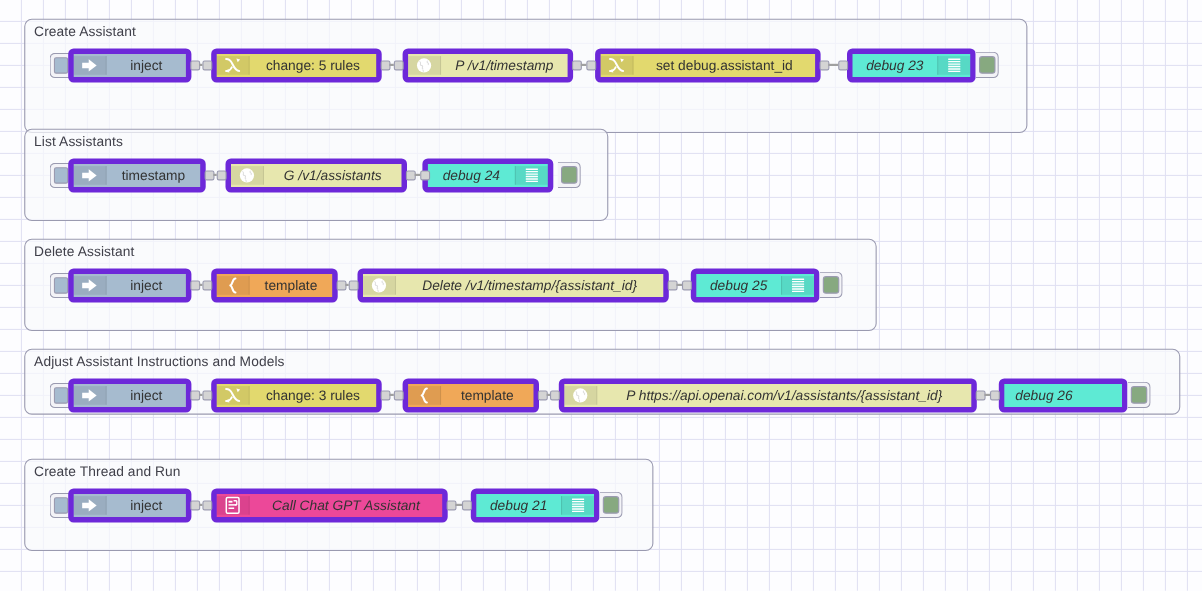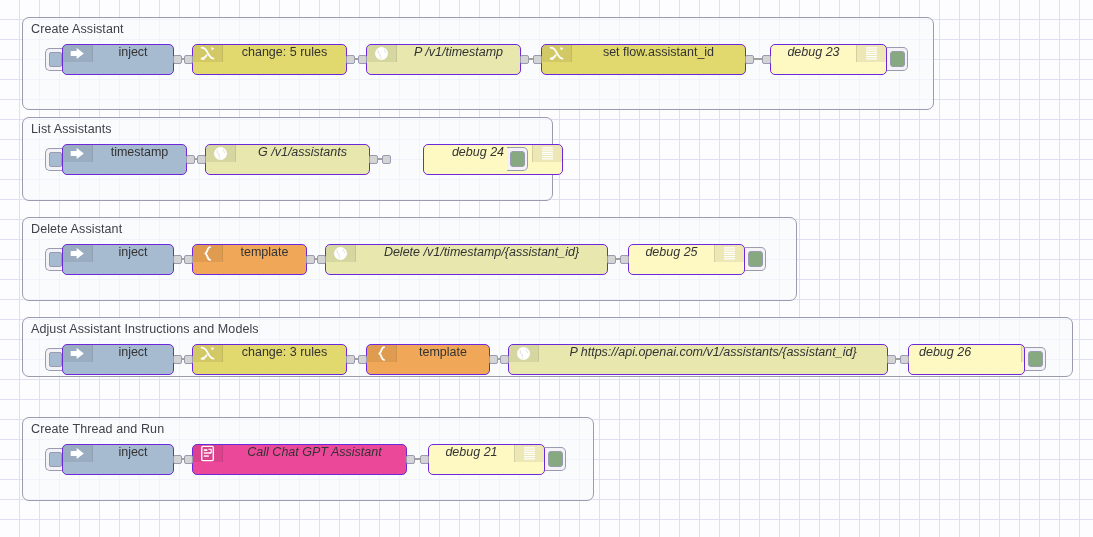--- a/index.html
+++ b/index.html
@@ -32,24 +32,24 @@
     color:#40404a;
     white-space:nowrap;
     letter-spacing:0.1px;
   }
 
   
   .node{
     position:absolute;
     height:31px;
     box-sizing:border-box;
-    border:1px solid #6d28d9;
+    border:5px solid #6d28d9;
     border-radius:5px;
     display:flex;
-    align-items:flex-start;
+    align-items:center;
     overflow:hidden;
     box-shadow:0 0 0 0 rgba(0,0,0,0);
   }
   .node .icon-box{
     width:29px;
     flex:0 0 29px;
     display:flex;align-items:center;justify-content:center;
     background:rgba(0,0,0,0.07);
     border-right:1px solid rgba(0,0,0,0.07);
   }
@@ -65,21 +65,21 @@
     padding:0 10px;
     white-space:nowrap;
   }
   .node .label.italic{font-style:italic;}
 
   
   .n-inject  {background:#a6bbcf;}
   .n-change  {background:#e2d96e;}
   .n-http    {background:#e7e7ae;}
   .n-template{background:#f0a858;}
-  .n-debug   {background:#fef9c3;}
+  .n-debug   {background:#5eead4;}
   .n-openai  {background:#ec4899;}
 
   
   .inject-btn{
     position:absolute;
     width:19px;height:23px;
     box-sizing:border-box;
     border:1px solid #9a9ab0;
     border-radius:5px 0 0 5px;
     border-right:none;
@@ -126,21 +126,21 @@
     background:#a0a0a0;
   }
 
   
   svg{display:block;}
 </style>
 </head>
 <body>
 
 <div id="canvas">
-    <div class="group" style="left: 22px; top: 17px; width: 912px; height: 93px;">
+    <div class="group" style="left: 22px; top: 17px; width: 912px; height: 104px;">
       <div class="group-label">Create Assistant</div>
     </div>
     <div class="inject-btn" style="left: 45px; top: 48px;">
       <i></i>
     </div>
     <div class="node n-inject" style="left: 62px; top: 44px; width: 112px;">
       <div class="icon-box">
         <svg width="17" height="17" viewBox="0 0 20 20">
           <path d="M2 7 h7 V3.5 L17.5 10 L9 16.5 V13 H2 Z" fill="#fff"></path>
         </svg>
@@ -169,21 +169,21 @@
     </div>
     <div class="node n-change" style="left: 541px; top: 44px; width: 205px;">
       <div class="icon-box">
         <svg width="17" height="17" viewBox="0 0 20 20">
           <path d="M3 3 C3 3 7 3 9 7 C11 11 13 16 17 16" stroke="#fff" stroke-width="2.1" fill="none" stroke-linecap="round"></path>
           <path d="M3 16 C3 16 7 16 9 12" stroke="#fff" stroke-width="2.1" fill="none" stroke-linecap="round"></path>
           <path d="M14 2.6 L18 3.6 L15.4 6.6 Z" fill="#fff"></path>
           <path d="M5.4 13.4 L2.4 16.8 L6.6 17.6 Z" fill="#fff"></path>
         </svg>
       </div>
-      <div class="label">set flow.assistant_id</div>
+      <div class="label">set debug.assistant_id</div>
     </div>
     <div class="node n-debug" style="left: 770px; top: 44px; width: 117px;">
       <div class="label italic">debug 23</div>
       <div class="icon-box right">
         <svg width="17" height="17" viewBox="0 0 20 20">
           <rect x="3.5" y="2.6" width="13" height="1.5" fill="#fff" rx="0.3"></rect>
           <rect x="3.5" y="5.2" width="13" height="1.5" fill="#fff" rx="0.3"></rect>
           <rect x="3.5" y="7.8" width="13" height="1.5" fill="#fff" rx="0.3"></rect>
           <rect x="3.5" y="10.4" width="13" height="1.5" fill="#fff" rx="0.3"></rect>
           <rect x="3.5" y="13.0" width="13" height="1.5" fill="#fff" rx="0.3"></rect>
@@ -222,21 +222,21 @@
     </div>
     <div class="node n-http" style="left: 205px; top: 144px; width: 165px;">
       <div class="icon-box">
         <svg width="17" height="17" viewBox="0 0 20 20">
           <circle cx="10" cy="10" r="7.6" fill="#fff"></circle>
           <path d="M5.2 5.6 q1.6 1.1 1.0 2.6 q-0.6 1.5 1.1 1.8 q1.7 0.3 1.0 1.9 q-0.7 1.6 0.9 2.0 M13.8 5.0 q-1.2 1.4 0.2 2.3 q1.4 0.9 0.2 2.2 M9.2 16.9 q0.4 -1.6 -0.8 -2.2" stroke="#ddd" stroke-width="1.1" fill="none"></path>
         </svg>
       </div>
       <div class="label italic">G /v1/assistants</div>
     </div>
-    <div class="node n-debug" style="left: 384px; top: 144px; width: 140px; margin-left: 39px;">
+    <div class="node n-debug" style="left: 384px; top: 144px; width: 119px;">
       <div class="label italic">debug 24</div>
       <div class="icon-box right">
         <svg width="17" height="17" viewBox="0 0 20 20">
           <rect x="3.5" y="2.6" width="13" height="1.5" fill="#fff" rx="0.3"></rect>
           <rect x="3.5" y="5.2" width="13" height="1.5" fill="#fff" rx="0.3"></rect>
           <rect x="3.5" y="7.8" width="13" height="1.5" fill="#fff" rx="0.3"></rect>
           <rect x="3.5" y="10.4" width="13" height="1.5" fill="#fff" rx="0.3"></rect>
           <rect x="3.5" y="13.0" width="13" height="1.5" fill="#fff" rx="0.3"></rect>
           <rect x="3.5" y="15.6" width="13" height="1.5" fill="#fff" rx="0.3"></rect>
         </svg>

